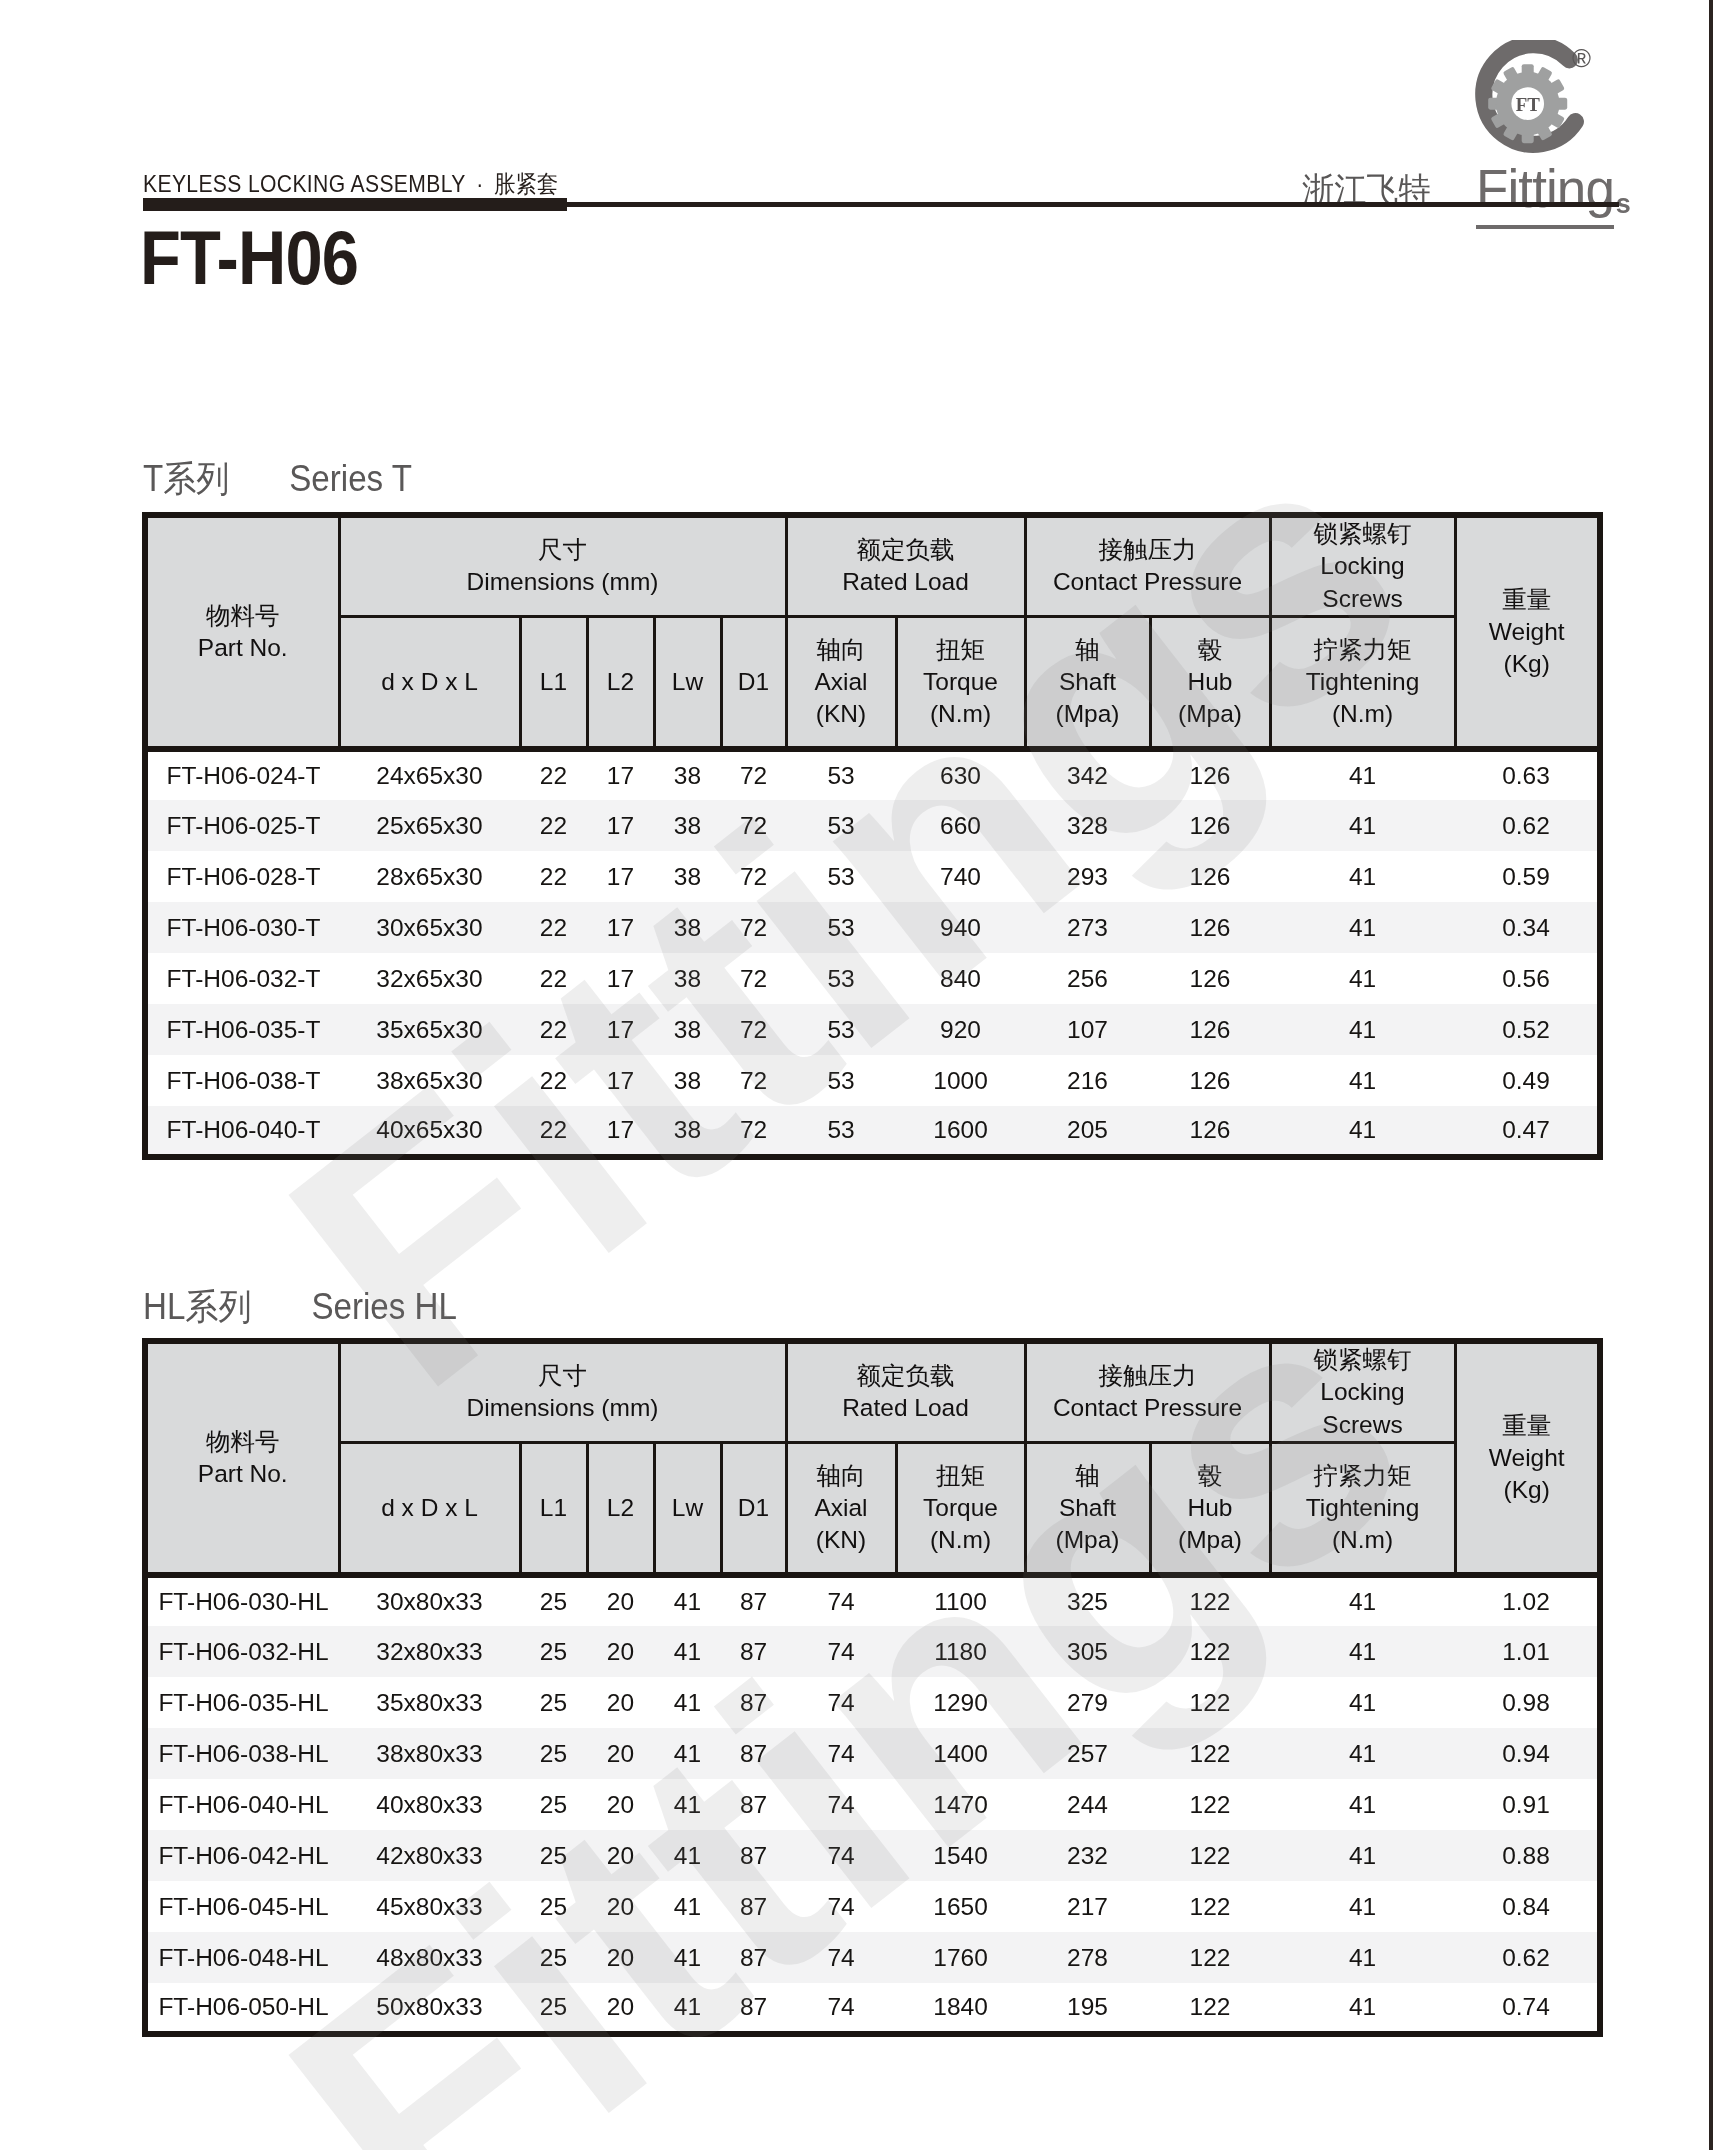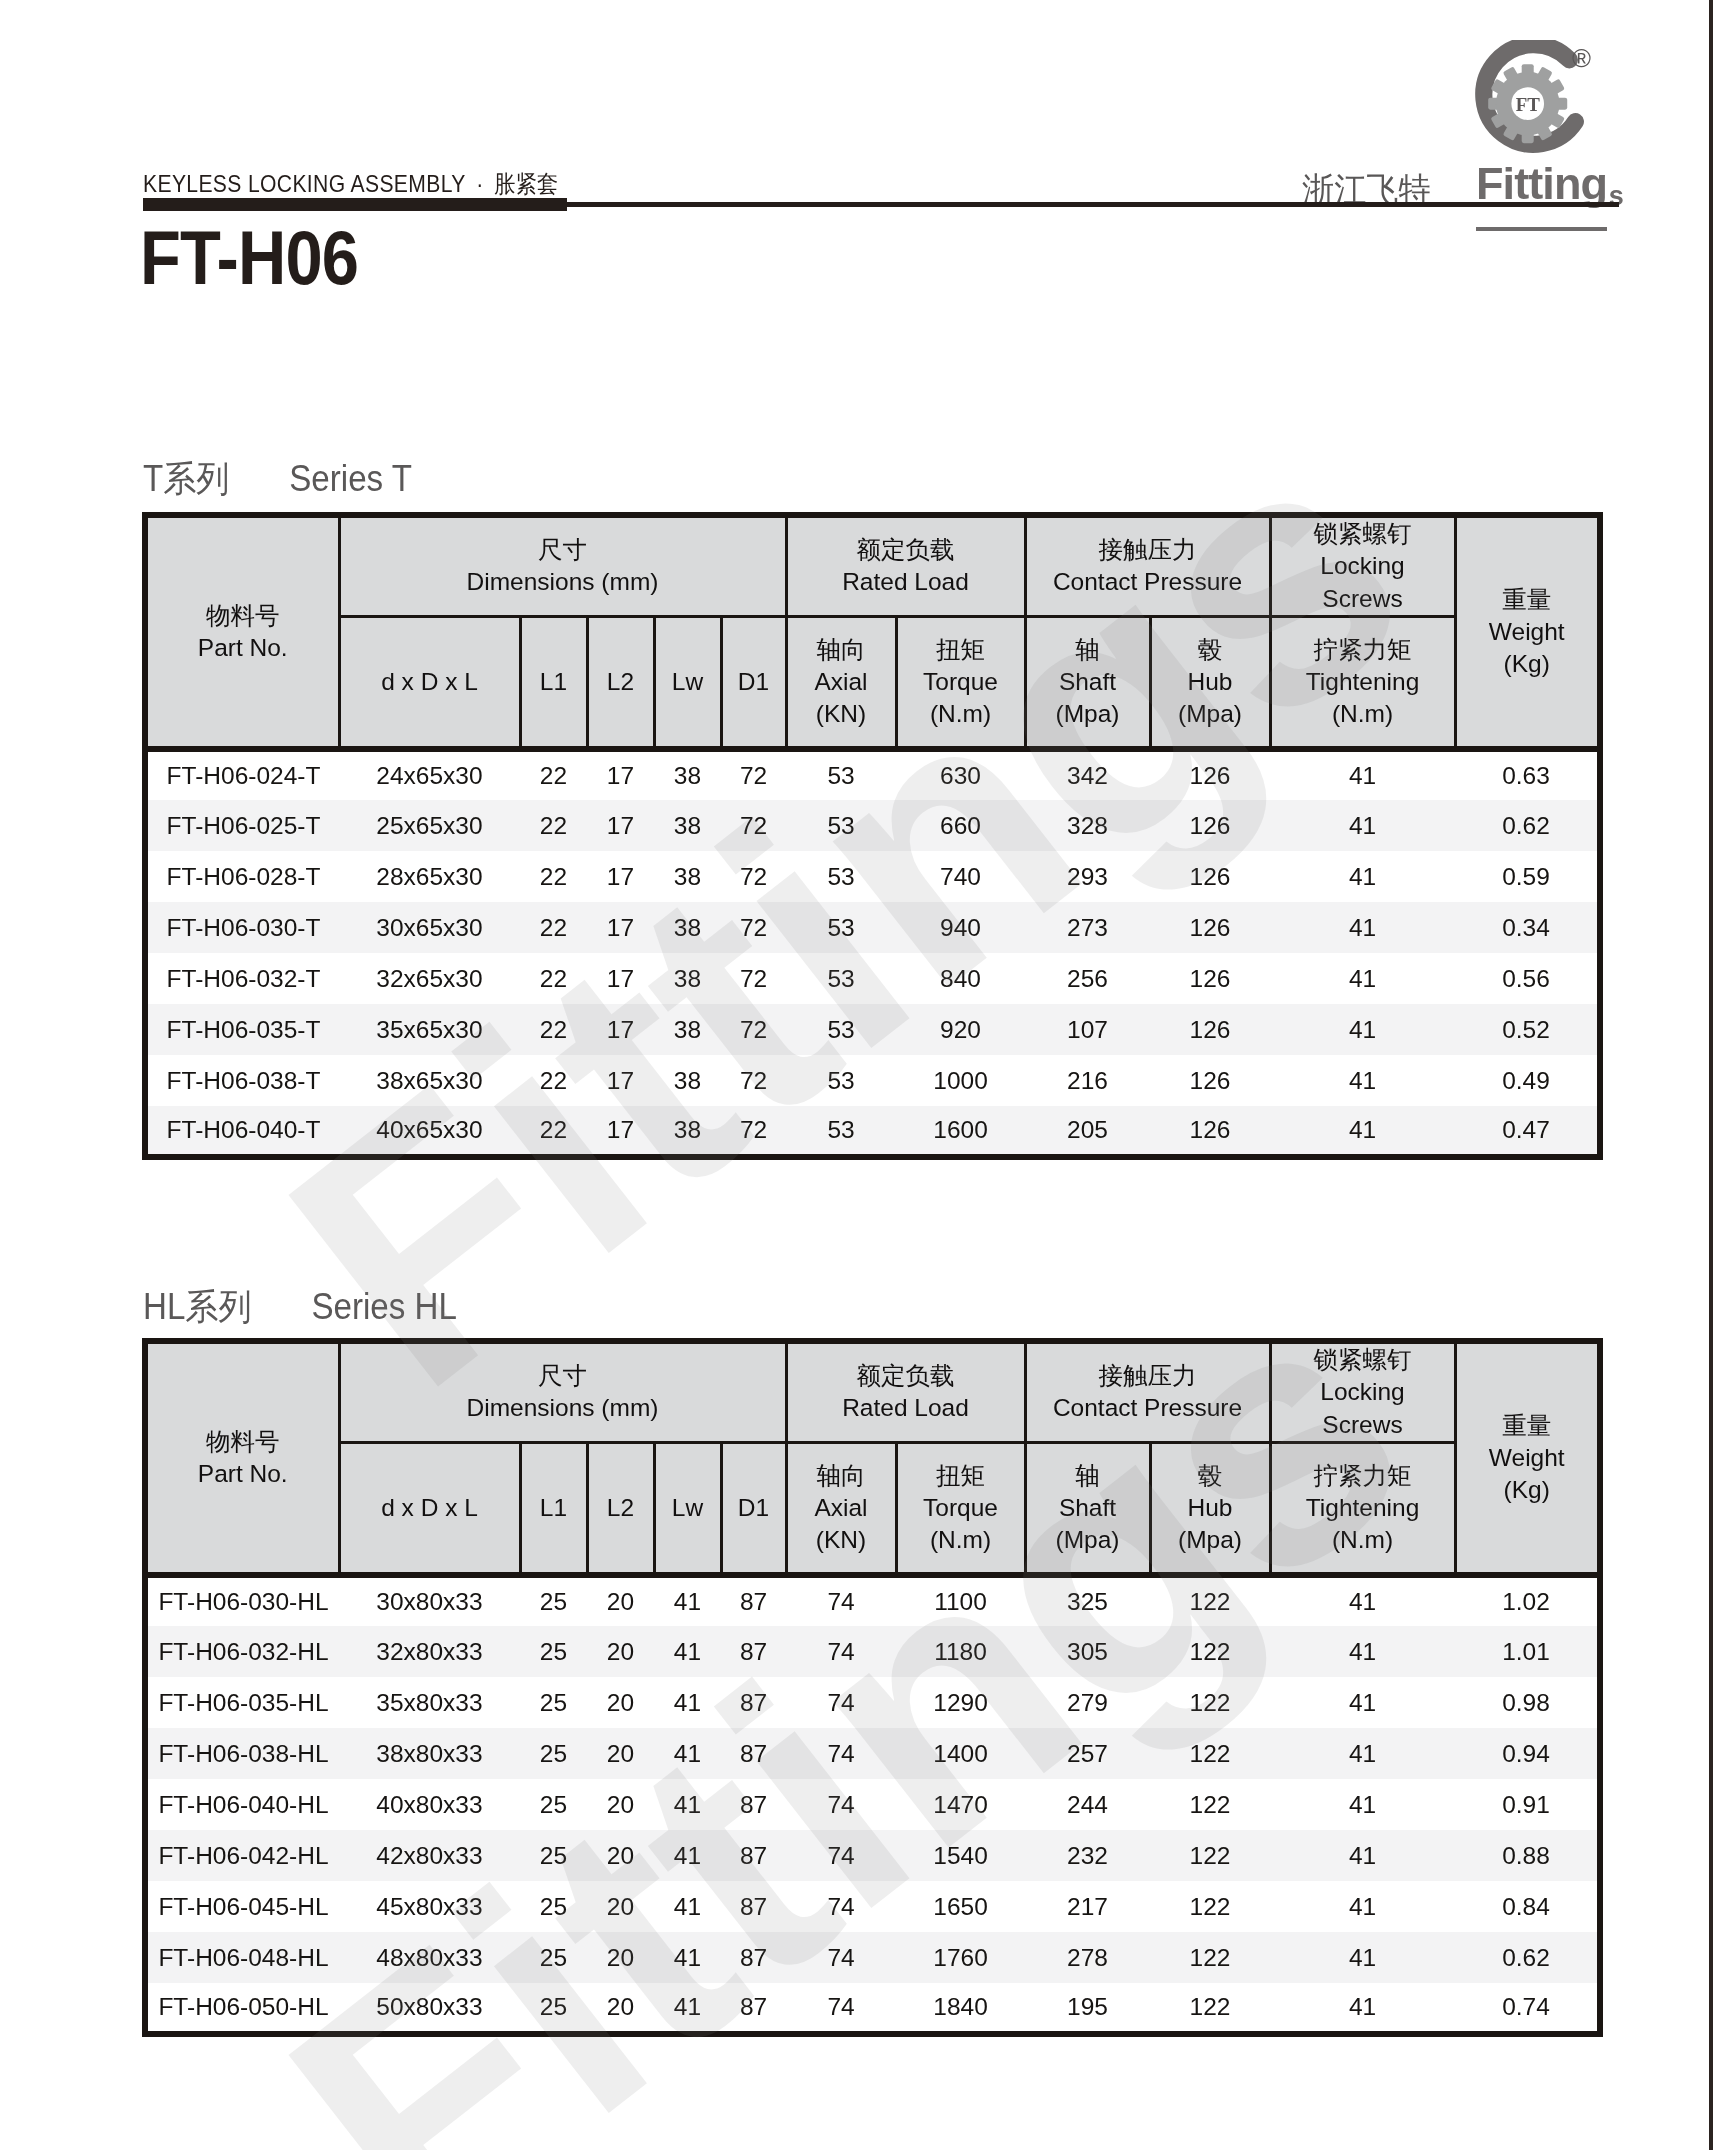--- a/index.html
+++ b/index.html
@@ -9,22 +9,22 @@
 
   
   .right-rule { position:absolute; left:1709px; top:0; width:3.9px; height:2317px; background:#2b2320; }
   .header-left { position:absolute; left:143px; top:168px; font-size:24px; color:#241d1a;
                  transform:scaleX(0.88); transform-origin:left top; white-space:nowrap; letter-spacing:0.4px; }
   .header-left .dot { padding:0 12px; }
   .brand-cn { position:absolute; left:1302px; top:167px; font-size:35px; color:#595757; white-space:nowrap;
               transform:scaleX(0.92); transform-origin:left top; }
   .brand-logo { position:absolute; left:1462px; top:40px; }
   .brand-name { position:absolute; left:1476px; top:158px; color:#6e6b6b; white-space:nowrap; }
-  .brand-name .ft-underline { font-size:45px; font-weight:700; border-bottom:4.3px solid #6e6b6b;
-                              padding-bottom:18px; letter-spacing:-0.9px; }
+  .brand-name .ft-underline { font-size:53px; font-weight:400; border-bottom:4.3px solid #6e6b6b;
+                              padding-bottom:7px; letter-spacing:-0.9px; }
   .brand-name .ft-s { font-size:27px; font-weight:700; position:relative; top:6px; left:1.7px; }
   .rule-thick { position:absolute; left:143px; top:198px; width:424px; height:12.5px; background:#241d1a; }
   .rule-thin  { position:absolute; left:567px; top:202px; width:1052px; height:4.7px; background:#241d1a; }
   .page-title { position:absolute; left:140px; top:214px; font-size:76px; font-weight:700; color:#241d1a;
                 transform:scaleX(0.88); transform-origin:left top; letter-spacing:-0.9px; white-space:nowrap; }
 
   
   .section-label { position:absolute; left:143px; font-size:36px; color:#5a5858; white-space:nowrap;
                    transform:scaleX(0.92); transform-origin:left top; }
   .section-label .en { margin-left:65px; }

